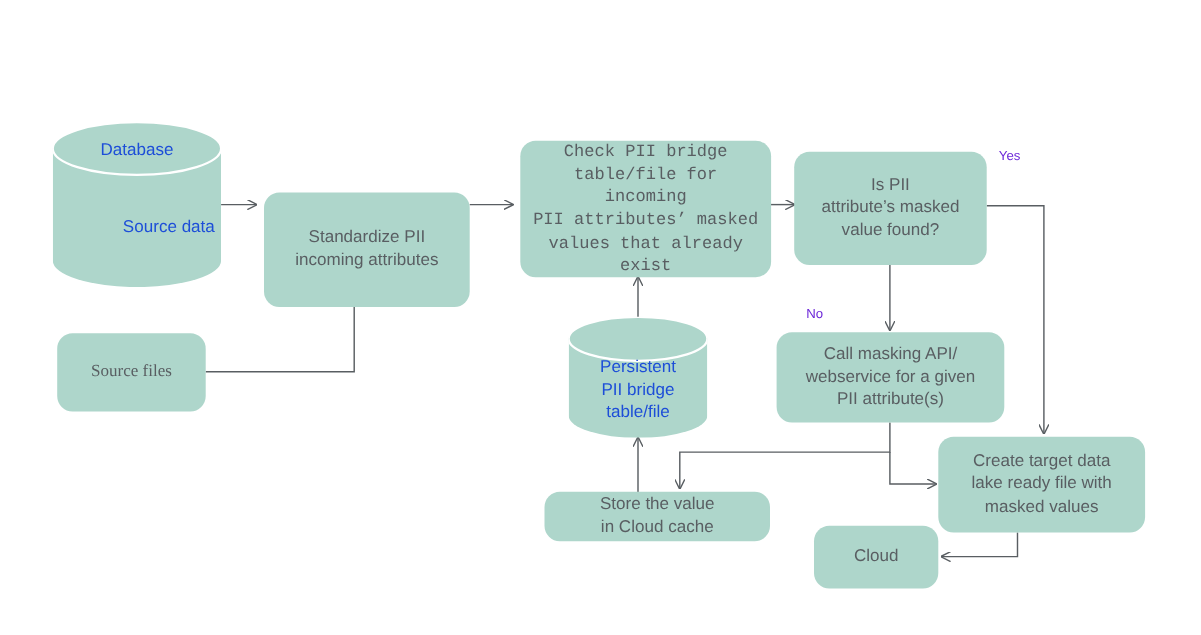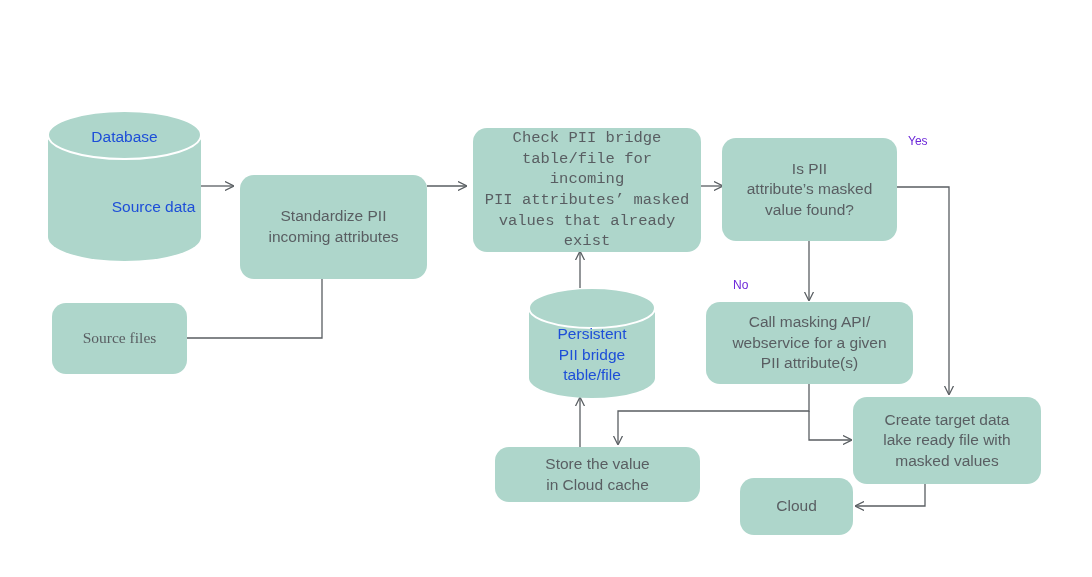--- a/index.html
+++ b/index.html
@@ -114,35 +114,35 @@
 
   <div class="node" style="left:473px;top:128px;width:228px;height:124px;font-family:Liberation Mono, monospace;">Check PII bridge
 table/file for incoming
 PII attributes’ masked
 values that already exist</div>
 
   <div class="node" style="left:722px;top:138px;width:175px;height:103px;">Is PII
 attribute’s masked
 value found?</div>
 
-  <div class="cyl-wrap" style="left:517px;top:288px;width:126px;height:110px;margin-left:12px;">
+  <div class="cyl-wrap" style="left:517px;top:288px;width:126px;height:110px;">
     <svg class="cyl-shape" viewBox="0 0 126 110" preserveAspectRatio="none">
       <path d="M 0 20 L 0 90 A 63 20 0 0 0 126 90 L 126 20 Z" fill="#aed6cb"></path>
       <ellipse cx="63" cy="20" rx="63" ry="20" fill="#aed6cb" stroke="#ffffff" stroke-width="2"></ellipse>
     </svg>
     <div class="cyl-label" style="top:36px;">Persistent
 PII bridge
 table/file</div>
   </div>
 
   <div class="node" style="left:706px;top:302px;width:207px;height:82px;">Call masking  API/
 webservice for a given
 PII attribute(s)</div>
 
-  <div class="node" style="left:495px;top:447px;width:205px;height:55px;">Store the value
+  <div class="node" style="left:495px;top:447px;width:205px;height:45px;">Store the value
 in Cloud cache</div>
 
   <div class="node" style="left:853px;top:397px;width:188px;height:87px;">Create target data
 lake ready file with
 masked values</div>
 
   <div class="node" style="left:740px;top:478px;width:113px;height:57px;">Cloud</div>
 
 </div>
 

